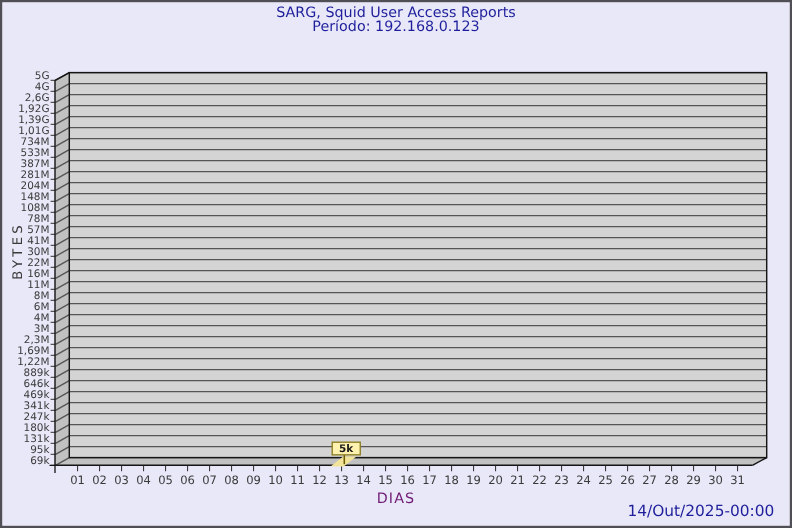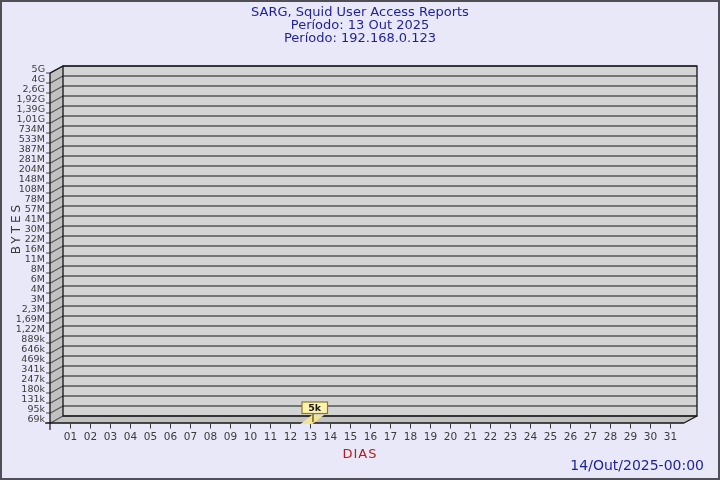--- a/index.html
+++ b/index.html
@@ -28,37 +28,36 @@
     transform:rotate(-90deg);
     font-size:12px;
     letter-spacing:3px;
     color:#3a3a3a;
   }
   .x-axis-title{
     position:absolute;left:0;right:0;top:444px;
     text-align:center;
     font-size:13px;
     letter-spacing:1px;
-    color:#b91c1c;
+    color:#701a75;
   }
   .footer-date{
     position:absolute;right:14px;bottom:5px;
     font-size:14px;
     color:#1F1F9C;
   }
   svg{position:absolute;left:0;top:0;}
 </style>
 </head>
 <body>
 
 <div class="screen">
 
   <div class="titles">
     <div>SARG, Squid User Access Reports</div>
-    <div>Período: 13 Out 2025</div>
     <div>Período: 192.168.0.123</div>
   </div>
 
   <svg id="chart-svg" width="720" height="480" viewBox="0 0 720 480">
       <polygon points="61,64 48,71 48,421 61,414" fill="#C1C1C1"></polygon>
       <polygon points="61,414 695,414 682,421 48,421" fill="#C1C1C1"></polygon>
       <rect x="61" y="64" width="634" height="350" fill="#D4D4D4"></rect>
       <line x1="61" y1="64" x2="695" y2="64" stroke="#555555" stroke-width="1.3"></line>
       <line x1="61" y1="64" x2="48.5" y2="71" stroke="#555555" stroke-width="1.2"></line>
       <line x1="44" y1="71" x2="48.5" y2="71" stroke="#555555" stroke-width="1.1"></line>

